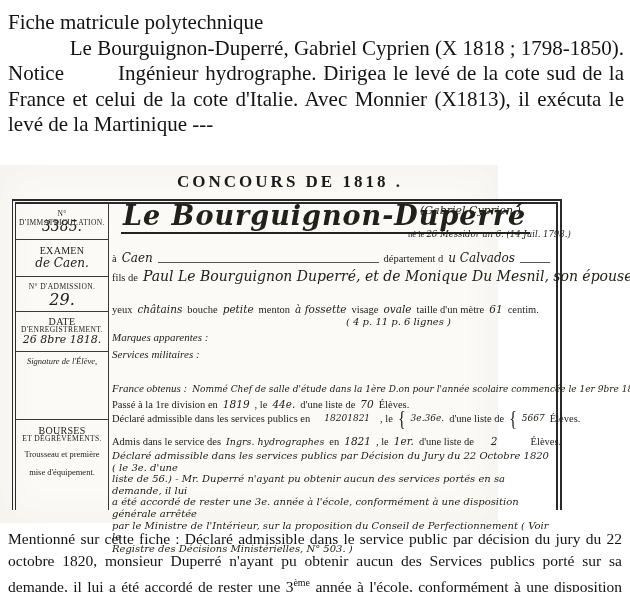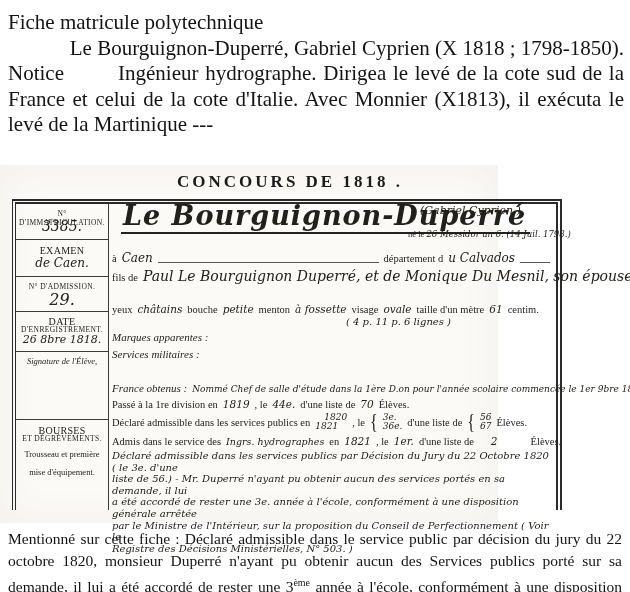--- a/index.html
+++ b/index.html
@@ -34,21 +34,21 @@
   .row{position:absolute;left:96px;right:6px;display:flex;align-items:baseline;
        gap:5px;white-space:nowrap;font-size:10.5px;}
   .fill{flex:1;border-bottom:1px solid #555;align-self:flex-end;margin-bottom:2px;height:1px;}
   .fill-s{width:30px;border-bottom:1px solid #555;align-self:flex-end;margin-bottom:2px;height:1px;}
 
   .big-name{position:absolute;left:105px;top:-4px;font-size:27px;font-weight:bold;
         letter-spacing:1px;border-bottom:2px solid #222;padding:0 4px 1px 2px;white-space:nowrap;}
   .name-annex{position:absolute;left:404px;top:0;font-size:11px;white-space:nowrap;}
   .born{position:absolute;left:392px;top:25px;font-size:8.5px;white-space:nowrap;}
 
-  .stack{display:inline-flex;flex-direction:column;font-size:9px;line-height:9px;}
+  .stack{display:inline-flex;flex-direction:row;font-size:9px;line-height:9px;}
   .stack .t{margin-left:9px;}
   .stack .b{margin-right:5px;}
   .brace{font-size:16px;line-height:10px;transform:scaleY(1.25);color:#22201b;}
 
   .note{position:absolute;left:96px;top:246px;width:442px;font-size:10px;line-height:11.6px;}
 
   .footer{padding:0 8px;margin-top:5px;width:614px;font-size:15.5px;line-height:22.2px;
         text-align:justify;}
   .footer sup{font-size:10px;margin-top:8px;}
 </style>

